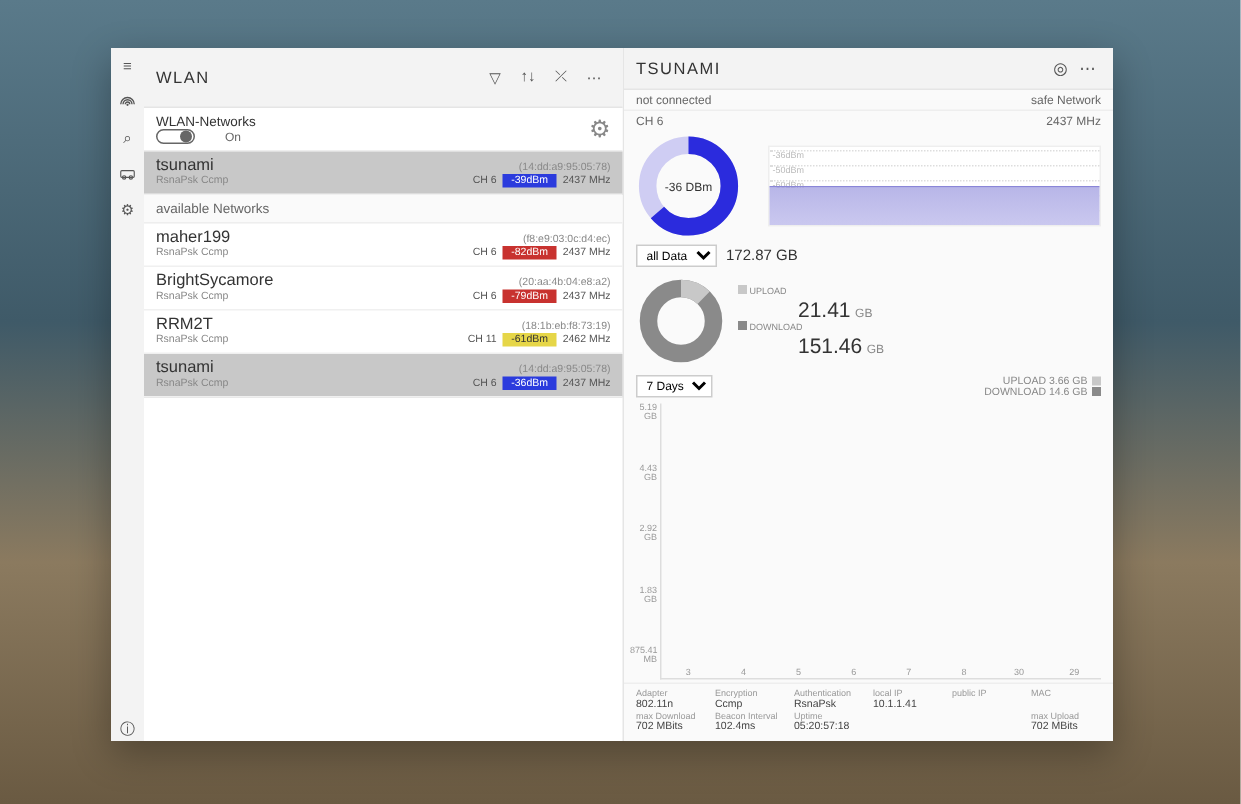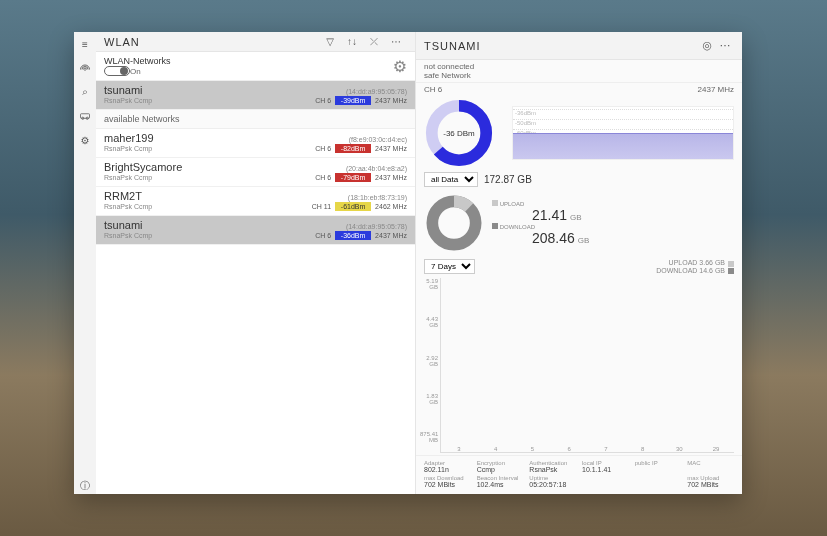--- a/index.html
+++ b/index.html
@@ -11,21 +11,21 @@
   .titlebar .winbtn { width: 18px; text-align: center; cursor: pointer; color: #ccc; }
   .content { flex: 1; display: flex; overflow: hidden; }
 
   
   .sidebar { width: 22px; background: #f3f3f3; display: flex; flex-direction: column; align-items: center; padding-top: 4px; gap: 8px; }
   .sidebar .sicon { width: 16px; height: 16px; display: flex; align-items: center; justify-content: center; color: #555; font-size: 10px; cursor: pointer; }
   .sidebar .spacer { flex: 1; }
 
   
   .left { width: 320px; background: #fff; display: flex; flex-direction: column; border-right: 1px solid #e5e5e5; }
-  .left-header { height: 20px; display: flex; align-items: center; padding: 0 8px; background: #f3f3f3; border-bottom: 1px solid #e5e5e5; }
+  .left-header { height: 40px; display: flex; align-items: center; padding: 0 8px; background: #f3f3f3; border-bottom: 1px solid #e5e5e5; }
   .left-header .htitle { font-size: 11px; letter-spacing: 1px; color: #333; flex: 1; }
   .left-header .hicon { width: 22px; text-align: center; color: #555; font-size: 10px; cursor: pointer; }
   .wlan-row { display: flex; align-items: flex-end; padding: 4px 8px; background: #fff; border-bottom: 1px solid #eee; }
   .wlan-row .label { font-size: 9px; color: #333; flex: 1; }
   .toggle { width: 26px; height: 10px; border: 1px solid #666; border-radius: 6px; position: relative; }
   .toggle::after { content: ""; position: absolute; right: 1px; top: 0px; width: 8px; height: 8px; background: #666; border-radius: 50%; }
   .toggle-label { font-size: 8px; color: #666; margin-top: 1px; }
   .section-label { font-size: 9px; color: #666; padding: 4px 8px; background: #fafafa; border-bottom: 1px solid #eee; display: flex; justify-content: space-between; align-items: center;}
   .net { padding: 3px 8px 4px 8px; border-bottom: 1px solid #f0f0f0; cursor: pointer; position: relative; }
   .net.sel { background: #c8c8c8; }
@@ -36,21 +36,21 @@
   .net .sec { font-size: 7px; color: #888; flex: 1; }
   .net .ch { font-size: 7px; color: #555; margin-right: 4px; }
   .net .sig { width: 36px; height: 9px; font-size: 7px; color: #fff; text-align: center; line-height: 9px; margin-right: 4px; }
   .net .freq { font-size: 7px; color: #555; }
 
   
   .right { flex: 1; background: #fafafa; display: flex; flex-direction: column; overflow: hidden; font-size: 8px; color: #555; }
   .right-header { height: 28px; display: flex; align-items: center; padding: 0 8px; background: #f3f3f3; border-bottom: 1px solid #e5e5e5; }
   .right-header .rtitle { font-size: 11px; color: #333; letter-spacing: 1px; flex: 1; }
   .right-header .ricon { width: 18px; text-align: center; color: #555; cursor: pointer; font-size: 11px; }
-  .right-status { display: flex; justify-content: space-between; padding: 2px 8px; font-size: 8px; color: #666; border-bottom: 1px solid #eee; flex-direction: column; }
+  .right-status { display: flex; justify-content: space-between; padding: 2px 8px; font-size: 8px; color: #666; border-bottom: 1px solid #eee; }
   .info-strip { display: flex; padding: 2px 8px; font-size: 8px; color: #666; }
   .info-strip .l { flex: 1; }
   .charts1 { display: flex; padding: 4px 8px; gap: 18px; align-items: center; height: 74px; }
   .gauge { width: 70px; height: 70px; position: relative; }
   .gauge svg { width: 70px; height: 70px; }
   .gauge .gtxt { position: absolute; inset: 0; display: flex; align-items: center; justify-content: center; font-size: 8px; color: #333; }
   .spark { flex: 1; height: 54px; border: 1px solid #eee; position: relative; background: #fff; }
   .spark .grid { position: absolute; left: 0; right: 0; border-top: 1px dotted #ddd; font-size: 6px; color: #bbb; padding-left: 2px;}
   .spark .area { position: absolute; left: 0; right: 0; bottom: 0; top: 26px; background: linear-gradient(180deg, #b8b6e8 0%, #cac8ef 100%); border-top: 1px solid #8a86d8; }
   .controls { display: flex; align-items: center; gap: 6px; padding: 2px 8px; }
@@ -107,21 +107,21 @@
       <div class="left-header">
         <span class="htitle">WLAN</span>
         <span class="hicon">▽</span>
         <span class="hicon">↑↓</span>
         <span class="hicon">⤫</span>
         <span class="hicon">⋯</span>
       </div>
       <div class="wlan-row">
         <div style="flex:1">
           <div class="label">WLAN-Networks</div>
-          <div style="display:flex;align-items:center;gap:0">
+          <div style="display:flex;align-items:center;gap:20px">
             <div class="toggle"></div>
             <span class="toggle-label">On</span>
           </div>
         </div>
         <span class="hicon" style="color:#888">⚙</span>
       </div>
       <div id="net-connected">
           <div class="net sel">
             <div class="nrow1">
               <span class="name">tsunami</span>
@@ -231,21 +231,21 @@
           <circle cx="18" cy="18" r="13" fill="none" stroke="#c8c8c8" stroke-width="7" stroke-dasharray="10 72" transform="rotate(-90 18 18)"></circle>
         </svg>
         <div class="dstats">
           <div class="lbl"><span class="sq" style="background:#c8c8c8"></span> <span>UPLOAD</span></div>
           <div class="line">
               <span class="big">21.41</span>
               <span class="unit">GB</span>
             </div>
           <div class="lbl"><span class="sq" style="background:#8a8a8a"></span> <span>DOWNLOAD</span></div>
           <div class="line">
-              <span class="big">208.46</span>
+              <span class="big">151.46</span>
               <span class="unit">GB</span>
             </div>
         </div>
       </div>
       <div class="controls">
         <select><option>7 Days</option></select>
         <div class="legend-right">
           <div><span>UPLOAD 3.66 GB</span><span class="sq" style="background:#c8c8c8"></span></div>
           <div><span>DOWNLOAD 14.6 GB</span><span class="sq" style="background:#8a8a8a"></span></div>
         </div>

